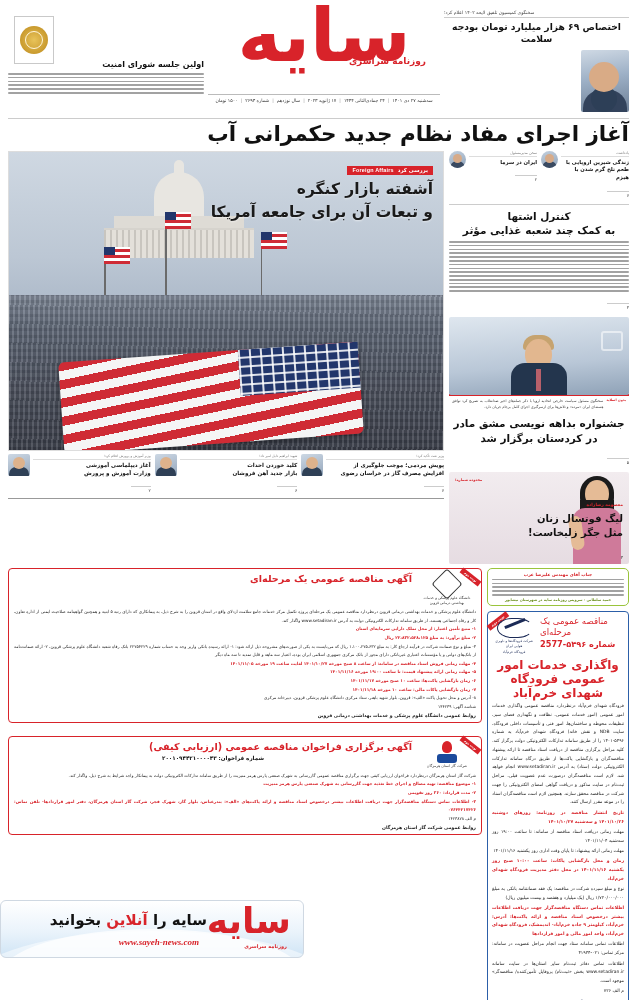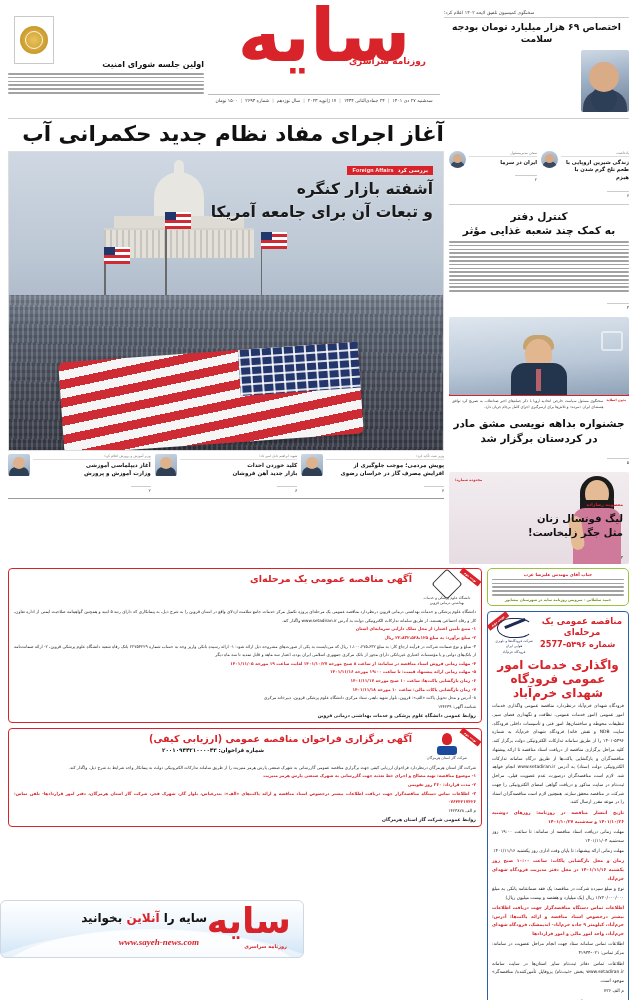--- a/index.html
+++ b/index.html
@@ -43,21 +43,21 @@
   .mast-right .ur-title { font-size: 8px; font-weight: bold; text-align: right; color:#111; margin-bottom: 4px; margin-top: 44px; }
   .un-box { float: left; width: 40px; height: 48px; border: .7px solid #c9c9c9; margin: 0 0 2px 6px;
             display:flex; align-items:center; justify-content:center; background:#fff; }
   .un-emblem { width: 28px; height: 28px; border-radius: 50%; background: radial-gradient(circle,#e8c35a 0%, #c99a2e 70%, #a87f1e 100%);
             position:relative; }
   .un-emblem::after{content:"";position:absolute;inset:5px;border-radius:50%;border:1.4px solid #fff6dd;}
 
   .mast-divider { height: 1px; background:#ccc; margin: 0 8px; }
 
   
-  .main-head { display:flex; padding: 3px 8px 0 8px; }
+  .main-head { display:flex; padding: 3px 8px 0 8px; flex-direction: column; }
   .main-head-left { width: 185px; }
   .main-head-right { flex:1; text-align: right; }
   .main-title { font-size: 21.5px; font-weight: bold; color:#111; letter-spacing:-.3px; line-height:1.15; padding-left:4px;}
 
   
   .body-grid { display:flex; padding: 4px 8px 0 8px; gap: 5px; }
   .col-left { width: 180px; }
   .col-main { flex: 1; }
 
   
@@ -140,38 +140,38 @@
   .by-thumb::after{content:"";position:absolute;left:5px;top:3px;width:12px;height:12px;border-radius:50%;background:#ddb28c;}
   .by-thumb::before{content:"";position:absolute;left:1px;bottom:0;width:20px;height:9px;border-radius:7px 7px 0 0;background:#2f4056;}
   .by-txt { flex:1; text-align:right;}
   .by-k { font-size:3.4px; color:#777; border-bottom:.4px solid #ddd; padding-bottom:1px; margin-bottom:1.5px;}
   .by-t { font-size:5.6px; font-weight:bold; color:#111; line-height:1.45;}
   .by-p { font-size:4.2px; color:#333; border-top:.5px solid #ccc; margin-top:1.5px; padding-top:1px; display:inline-block; min-width:20px;}
 
   
   .ads { display:flex; padding:4px 8px 0 8px; gap:5px; align-items:flex-start;}
   .ads-left { width:142px; }
-  .ads-right { flex:1; display:flex; flex-direction:column; gap:5px;}
+  .ads-right { flex:1; display:flex; flex-direction:column; gap:13px;}
 
   .congrat { border:1.6px solid #9ac43c; border-radius:5px; padding:3px 4px; background:#fff; position:relative;}
   .congrat .g-title{font-size:4.4px;font-weight:bold;color:#d8232a;text-align:center;margin-bottom:2px;}
   .congrat .g-sign{font-size:3.6px;color:#6b8f1f;text-align:center;margin-top:2px;font-weight:bold;}
 
   .tender { border:1.3px solid #2c5fa8; border-radius:4px; padding:4px; margin-top:5px; background:#fff; position:relative;}
   .tender .ribbon{position:absolute;left:-2px;top:6px;background:#d8232a;color:#fff;font-size:3.4px;padding:1px 4px;
         transform:rotate(-38deg); font-weight:bold;}
   .t-head{display:flex;align-items:flex-start;gap:4px;}
   .t-logo{width:44px;flex:none;text-align:center;}
   .t-logo .swoosh{width:34px;height:22px;margin:0 auto;position:relative;}
   .t-logo .swoosh::before{content:"";position:absolute;left:0;top:2px;width:34px;height:18px;border:1.6px solid #1b2a56;
         border-radius:50%/60%; border-right-color:transparent;}
   .t-logo .swoosh::after{content:"";position:absolute;left:7px;top:6px;width:22px;height:3px;background:#1b2a56;transform:rotate(-22deg);}
   .t-logo .lname{font-size:3.4px;color:#1b2a56;line-height:1.5;margin-top:1px;}
   .t-title{flex:1;text-align:left;}
-  .t-title .t1{font-size:8.6px;font-weight:bold;color:#d8232a;line-height:1.35;text-align:center;}
+  .t-title .t1{font-size:8.6px;font-weight:normal;color:#d8232a;line-height:1.35;}
   .t-title .t2{font-size:8.2px;font-weight:bold;color:#d8232a;line-height:1.35;}
   .t-sub{font-size:12px;font-weight:bold;color:#d8232a;text-align:center;margin:3px 0 2px;}
   .t-body{font-size:4.5px;line-height:1.95;color:#1a1a1a;text-align:justify;}
   .t-body .red{color:#d8232a;font-weight:bold;}
   .t-body p{margin-bottom:1.5px;}
   .t-foot{font-size:6.2px;font-weight:bold;color:#1b2a56;text-align:center;margin-top:3px;}
 
   .ad-card { border:1.3px solid #d8232a; border-radius:4px; padding:4px 5px; background:#fff; position:relative;}
   .ad-ribbon{position:absolute;right:-1px;top:5px;background:#d8232a;color:#fff;font-size:3.2px;padding:1px 4px;
         transform:rotate(38deg); font-weight:bold;}
@@ -195,21 +195,21 @@
 
   
   .banner { margin:5px 8px 0 8px; border:1px solid #cfd8e2; border-radius:6px; height:58px; position:relative; overflow:hidden;
         background:linear-gradient(180deg,#ffffff 0%,#eaf3fb 55%,#cfe4f5 100%); }
   .banner .wave{position:absolute;left:0;right:0;bottom:-18px;height:46px;border-radius:50% 50% 0 0 / 100% 100% 0 0;
         background:rgba(255,255,255,.75);}
   .banner .wave2{position:absolute;left:-30px;right:-30px;bottom:-26px;height:52px;border-radius:50% 50% 0 0 / 100% 100% 0 0;
         background:rgba(255,255,255,.5);}
   .bn-logo{position:absolute;right:12px;top:2px;font-size:36px;font-weight:bold;color:#d8232a;line-height:1;}
   .bn-sub{position:absolute;right:16px;bottom:8px;font-size:5px;color:#d8232a;font-weight:bold;}
-  .bn-txt{position:absolute;right:96px;top:10px;font-size:12px;font-weight:bold;color:#111;}
+  .bn-txt{position:absolute;right:96px;top:10px;font-size:15px;font-weight:bold;color:#111;}
   .bn-txt .blu{color:#d8232a;}
   .bn-url{position:absolute;right:104px;bottom:10px;font-size:9px;font-style:italic;font-weight:bold;color:#333;
         font-family:"Liberation Serif",serif;}
   .bn-url .r{color:#d8232a;}
 </style>
 </head>
 <body>
 
 <div class="page">
 
@@ -300,21 +300,21 @@
             <div class="mini-kicker">سخن مدیرمسئول</div>
             <div class="mini-title">ایران در سرما</div>
             <div class="pgnum">۲</div>
           </div>
           <div class="avatar"></div>
         </div>
       </div>
 
       <div>
         <div class="art-title">
-          <span>کنترل دفتر</span>
+          <span>کنترل اشتها</span>
           <span class="sub">به کمک چند شعبه غذایی مؤثر</span>
         </div>
         <div class="faux">
           <span></span>
             <span></span>
             <span></span>
             <span></span>
             <span></span>
             <span></span>
           <span></span>

